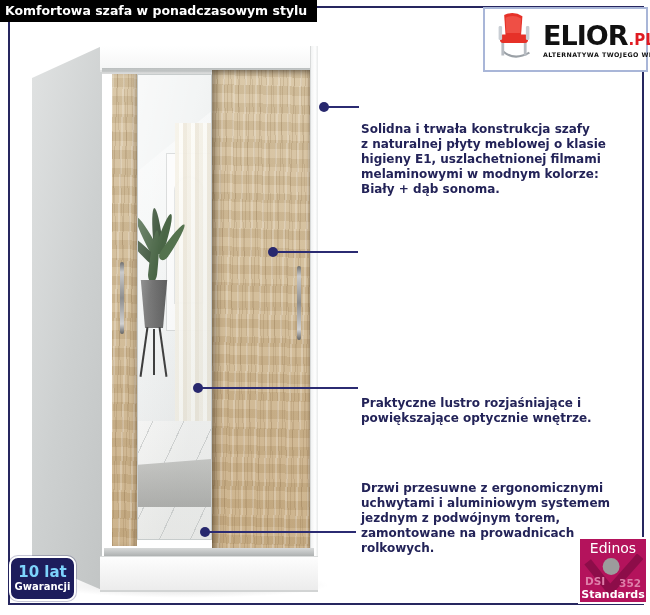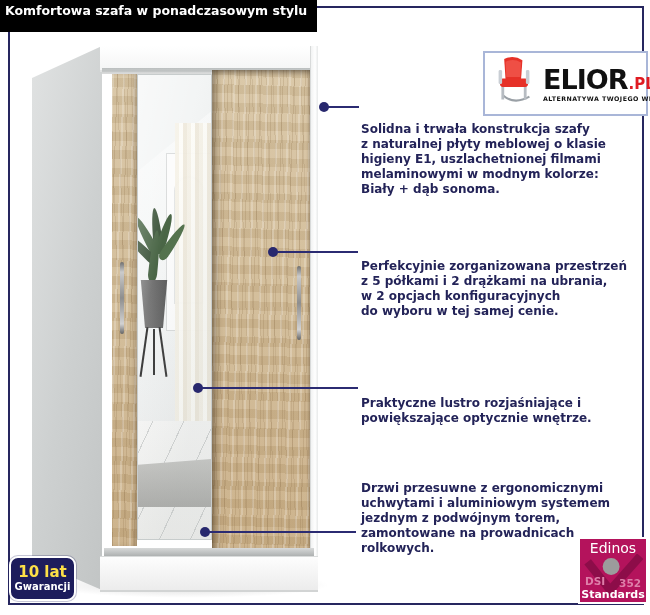--- a/index.html
+++ b/index.html
@@ -5,28 +5,28 @@
   * { margin:0; padding:0; box-sizing:border-box; }
   html,body { width:650px; height:615px; background:#fff; overflow:hidden;
     font-family:"DejaVu Sans","Liberation Sans",sans-serif; }
   .canvas { position:relative; width:650px; height:615px; background:#fff; }
 
   
   .frame { position:absolute; left:8px; top:6px; width:636px; height:599px;
     border:2px solid #26265f; }
 
   
-  .title-bar { position:absolute; left:0; top:0; height:32px; background:#000;
+  .title-bar { position:absolute; left:0; top:0; height:22px; background:#000;
     color:#fff; font-weight:bold; font-size:12.5px; line-height:22px;
     padding:0 10px 0 5px; white-space:nowrap; z-index:30; }
 
   
   .logo-box { position:absolute; left:483px; top:7px; width:165px; height:65px;
     background:#fff; border:2px solid #a9b6d8; z-index:25; display:flex;
-    align-items:center; padding:2px 4px 2px 8px;margin-top:44px; }
+    align-items:center; padding:2px 4px 2px 8px; }
   .logo-text { margin-left:8px; }
   .brand-row { display:flex; align-items:baseline; }
   .brand-main { font-weight:bold; font-size:27px; color:#111; letter-spacing:-1px;
     line-height:28px; }
   .brand-suffix { font-weight:bold; font-size:15px; color:#e01b22; margin-left:1px; }
   .tagline { font-size:6.3px; font-weight:bold; color:#111; letter-spacing:.45px;
     margin-top:1px; white-space:nowrap; }
 
   
   .wardrobe { position:absolute; left:0; top:0; width:650px; height:615px; z-index:5; }
@@ -94,21 +94,21 @@
     background:#28286e; z-index:12; }
   .cline { position:absolute; height:2px; background:#2b2b72; z-index:12; }
   .ann { position:absolute; left:361px; width:282px; color:#232358;
     font-weight:bold; font-size:12px; line-height:15px; white-space:pre-line; z-index:12; }
 
   
   .warranty { position:absolute; left:9px; top:556px; width:67px; height:45px;
     background:#1d1d5c; border:2px solid #fff; border-radius:9px; z-index:20;
     display:flex; flex-direction:column; align-items:center; justify-content:center;
     box-shadow:0 0 0 1px rgba(29,29,92,.25); }
-  .warranty-top { color:#fde047; font-weight:bold; font-size:15px; line-height:16px; }
+  .warranty-top { color:#7dd3fc; font-weight:bold; font-size:15px; line-height:16px; }
   .warranty-bottom { color:#fff; font-weight:bold; font-size:10px; line-height:13px; }
 
   .edinos { position:absolute; left:578px; top:537px; width:70px; height:67px;
     background:#b4135c; border:2px solid #fff; z-index:20; }
   .edinos-name { position:absolute; left:0; top:1px; width:100%; text-align:center;
     color:#fff; font-weight:normal; font-size:14px; }
   .edinos-check { position:absolute; left:2px; top:15px; }
   .edinos-dsi { position:absolute; left:5px; top:36px; color:#de7fa9;
     font-weight:bold; font-size:10.5px; }
   .edinos-804 { position:absolute; right:5px; top:38px; color:#de7fa9;
@@ -195,26 +195,20 @@
   <div class="ann" style="top:107px">
     <span>Solidna i trwała konstrukcja szafy
 z naturalnej płyty meblowej o klasie
 higieny E1, uszlachetnionej filmami
 melaminowymi w modnym kolorze:
 Biały + dąb sonoma.</span>
   </div>
 
   <div class="dot" style="left:268px;top:247px"></div>
   <div class="cline" style="left:277px;top:251px;width:81px"></div>
-  <div class="ann" style="top:244px">
-    <span>Perfekcyjnie zorganizowana przestrzeń
-z 5 półkami i 2 drążkami na ubrania,
-w 2 opcjach konfiguracyjnych
-do wyboru w tej samej cenie.</span>
-  </div>
 
   <div class="dot" style="left:193px;top:383px"></div>
   <div class="cline" style="left:202px;top:387px;width:156px"></div>
   <div class="ann" style="top:381px">
     <span>Praktyczne lustro rozjaśniające i
 powiększające optycznie wnętrze.</span>
   </div>
 
   <div class="dot" style="left:200px;top:527px"></div>
   <div class="cline" style="left:209px;top:531px;width:147px"></div>

